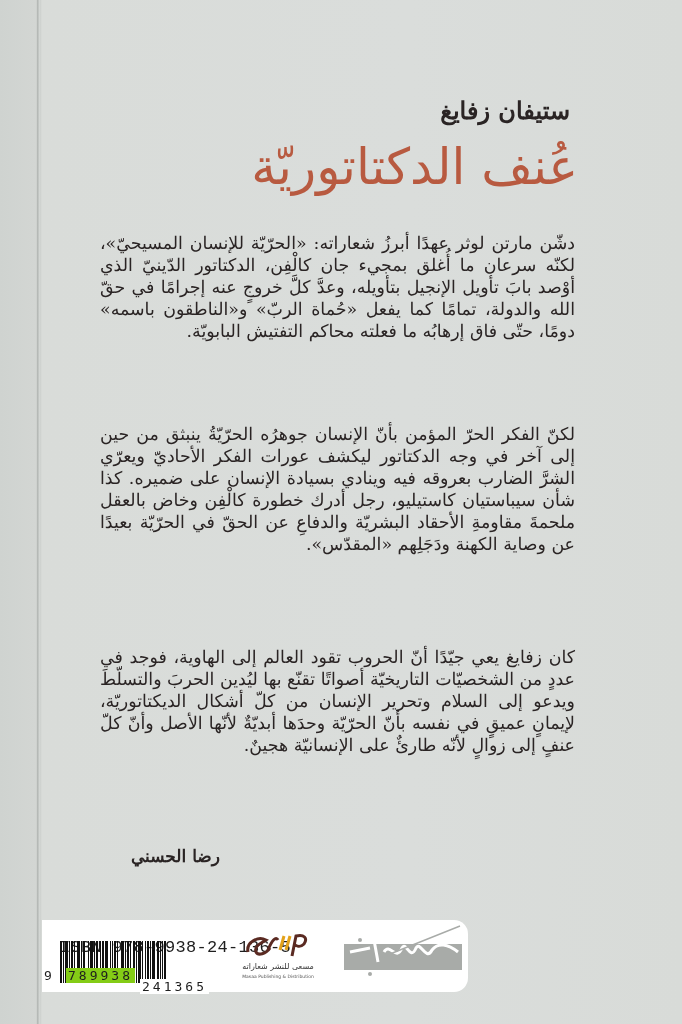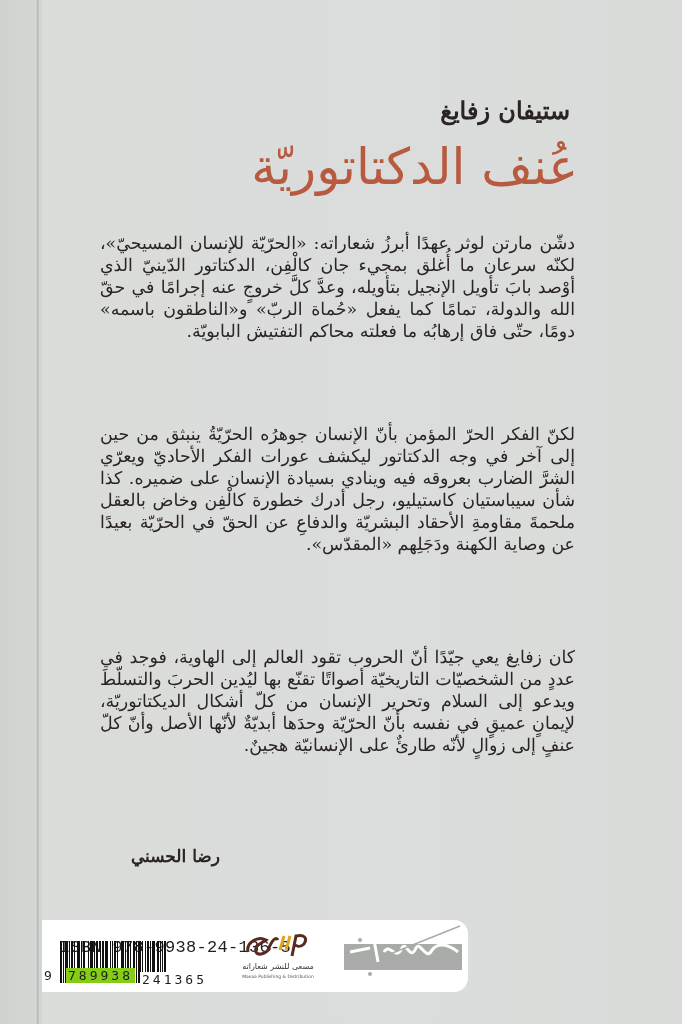--- a/index.html
+++ b/index.html
@@ -56,21 +56,21 @@
       display: flex; align-items: flex-start;
     }
     .barcode span { display: block; height: 42px; background: #111; margin-right: 1px; }
     .barcode-digits {
       position: absolute; left: 44px; top: 968px; width: 170px;
       font-family: "DejaVu Sans Mono", monospace; font-size: 13px; color: #1e1e1e;
       letter-spacing: 3px; background: transparent;
     }
     .barcode-digits .lead { position: absolute; left: 0; top: 0; }
     .barcode-digits .d1 { position: absolute; left: 22px; top: 0; background: #84cc16; padding: 0 2px; }
-    .barcode-digits .d2 { position: absolute; left: 96px; top: 4px; background: #fff; padding: 0 2px; text-align: right; }
+    .barcode-digits .d2 { position: absolute; left: 96px; top: 11px; background: #fff; padding: 0 2px; text-align: right; }
     .publisher-logo {
       position: absolute; left: 238px; top: 928px; width: 80px; height: 60px;
     }
     .logo-mark {
       position: absolute; left: 6px; top: 0; width: 68px; height: 32px;
     }
     .pub-ar {
       position: absolute; left: 0; top: 34px; width: 80px; text-align: center;
       font-family: "DejaVu Sans", sans-serif; font-size: 8px; color: #333; direction: rtl;
     }

